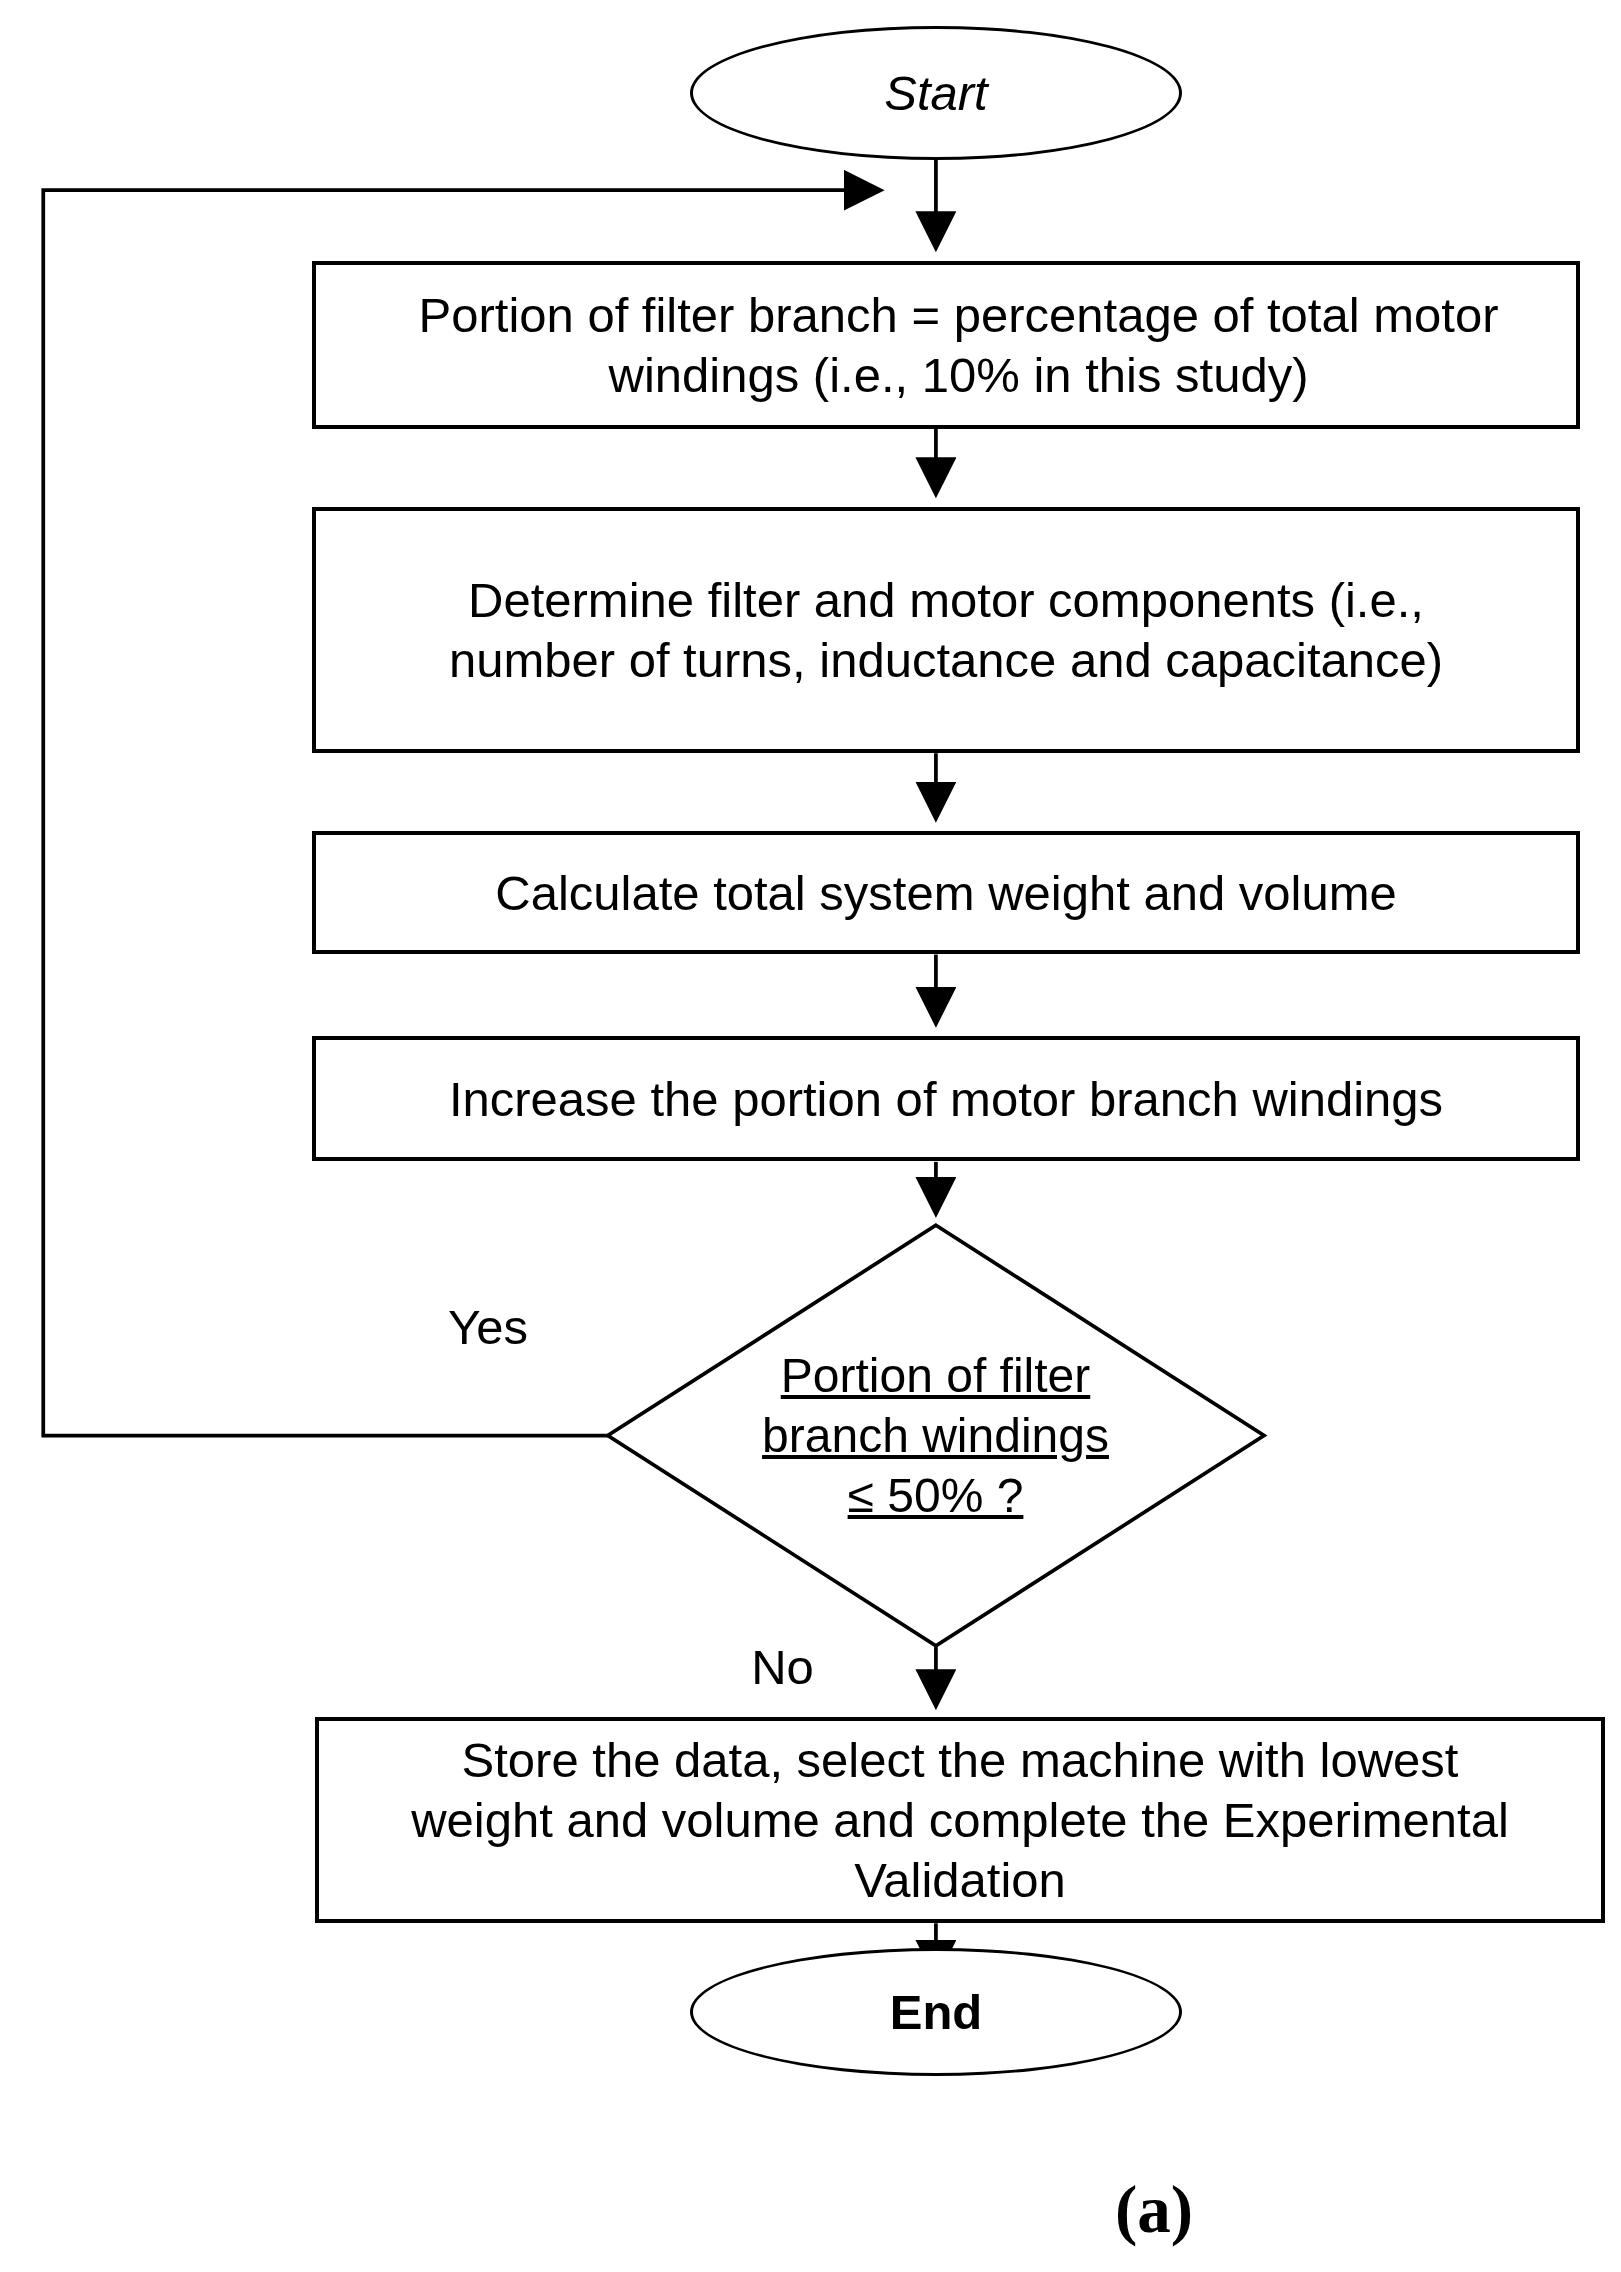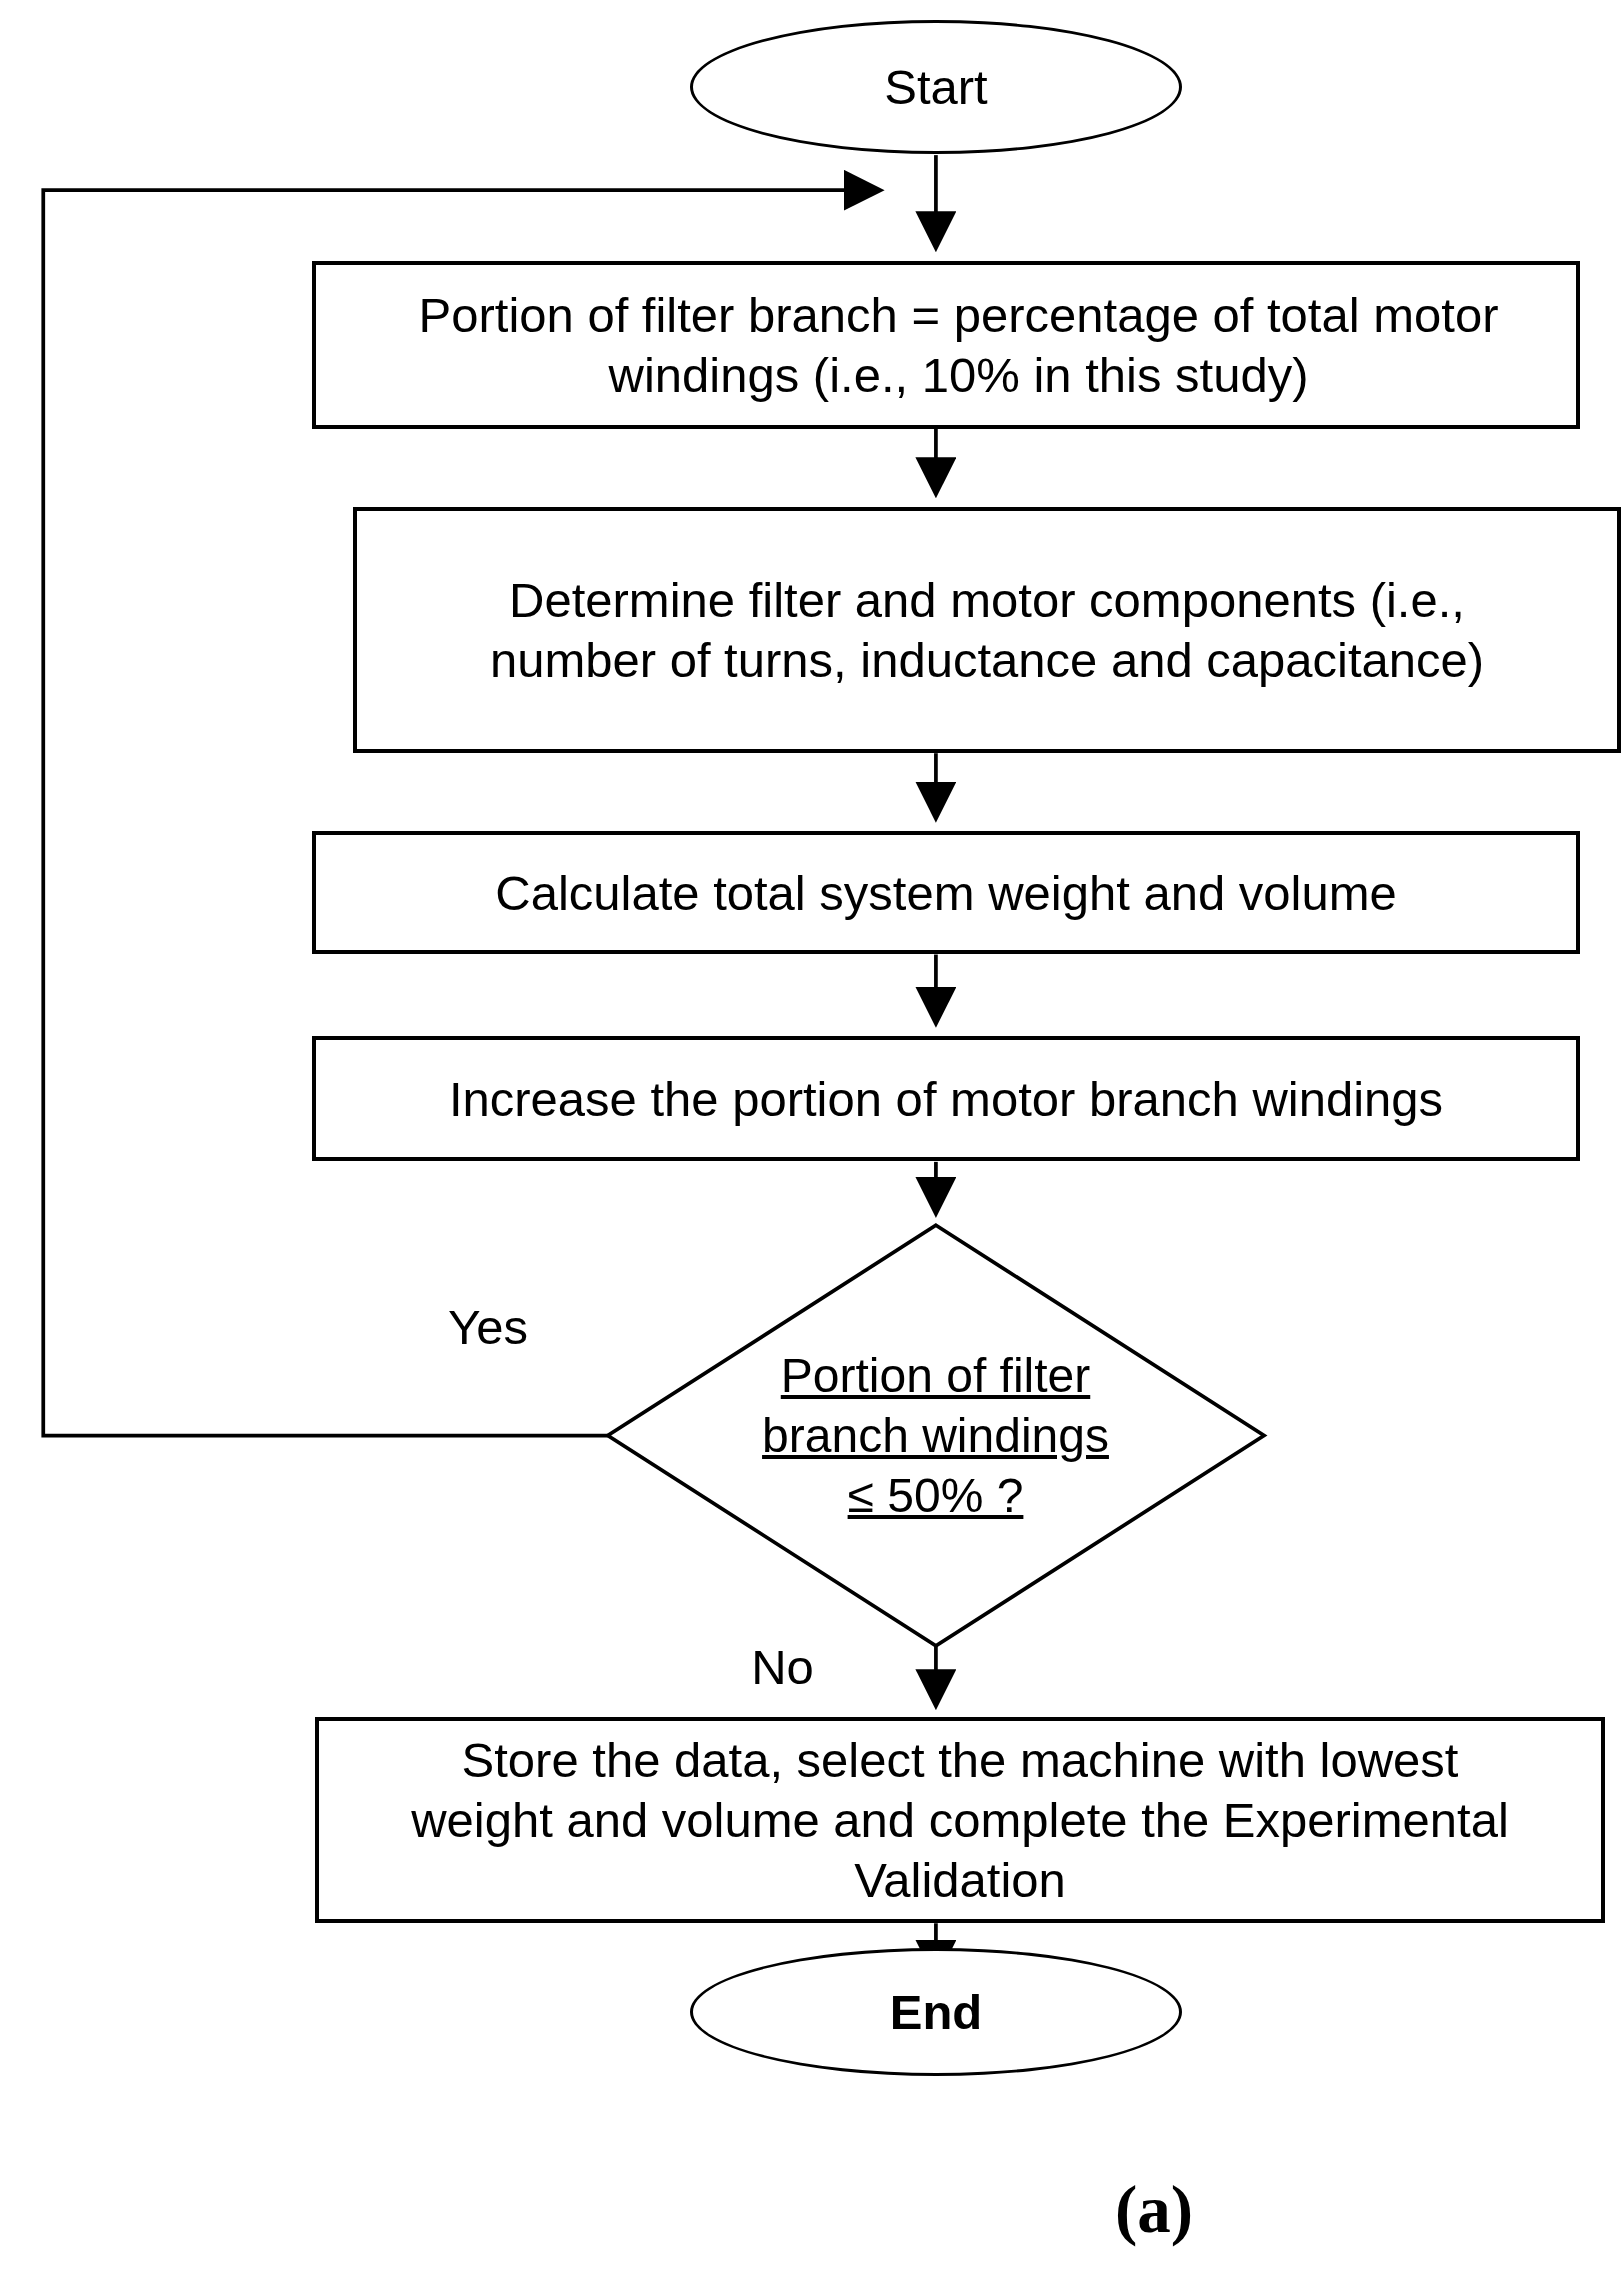--- a/index.html
+++ b/index.html
@@ -94,30 +94,30 @@
 
     <line x1="1255" y1="1558" x2="1255" y2="1625" stroke="#000000" stroke-width="5" marker-end="url(#arrow)"></line>
 
     <polygon points="1255,1643 1695,1925 1255,2207 815,1925" fill="#ffffff" stroke="#000000" stroke-width="5" stroke-linejoin="miter"></polygon>
 
     <line x1="1255" y1="2207" x2="1255" y2="2285" stroke="#000000" stroke-width="5" marker-end="url(#arrow)"></line>
 
     <line x1="1255" y1="2579" x2="1255" y2="2648" stroke="#000000" stroke-width="5" marker-end="url(#arrow)"></line>
   </svg>
 
-  <div class="node terminator" style="left:690px; top:20px; width:492px; height:134px;">
+  <div class="node terminator" style="left:690px; top:26px; width:492px; height:134px;font-style:italic;">
     <div class="line">Start</div>
   </div>
 
   <div class="node process" style="left:312px; top:261px; width:1268px; height:168px;padding-left:25px;">
     <div class="line">Portion of filter branch = percentage of total motor</div>
     <div class="line">windings (i.e., 10% in this study)</div>
   </div>
 
-  <div class="node process" style="left:312px; top:507px; width:1268px; height:246px;margin-left:41px;">
+  <div class="node process" style="left:312px; top:507px; width:1268px; height:246px;">
     <div class="line">Determine filter and motor components (i.e.,</div>
     <div class="line">number of turns, inductance and capacitance)</div>
   </div>
 
   <div class="node process" style="left:312px; top:831px; width:1268px; height:123px;">
     <div class="line">Calculate total system weight and volume</div>
   </div>
 
   <div class="node process" style="left:312px; top:1036px; width:1268px; height:125px;text-align:center;">
     <div class="line">Increase the portion of motor branch windings</div>

